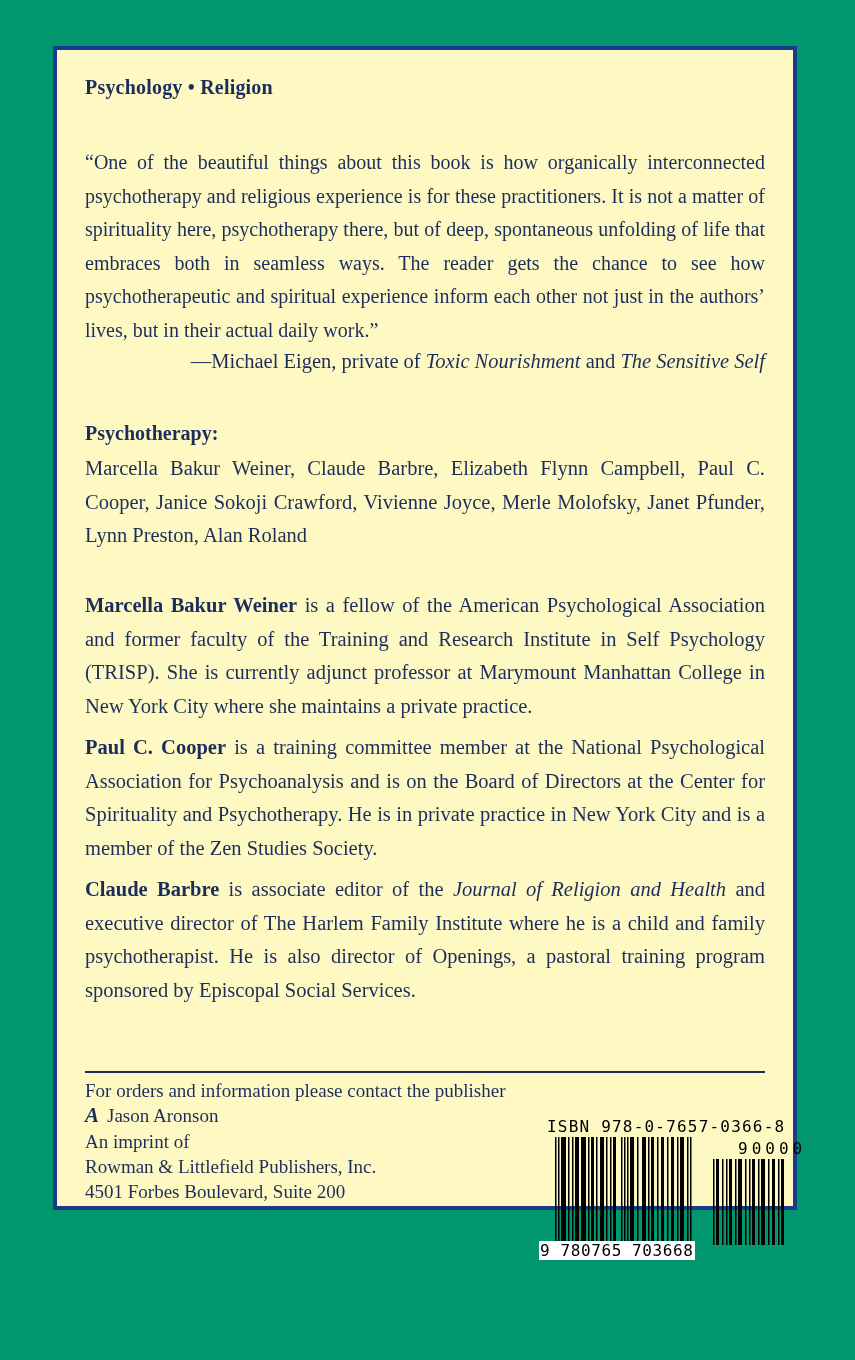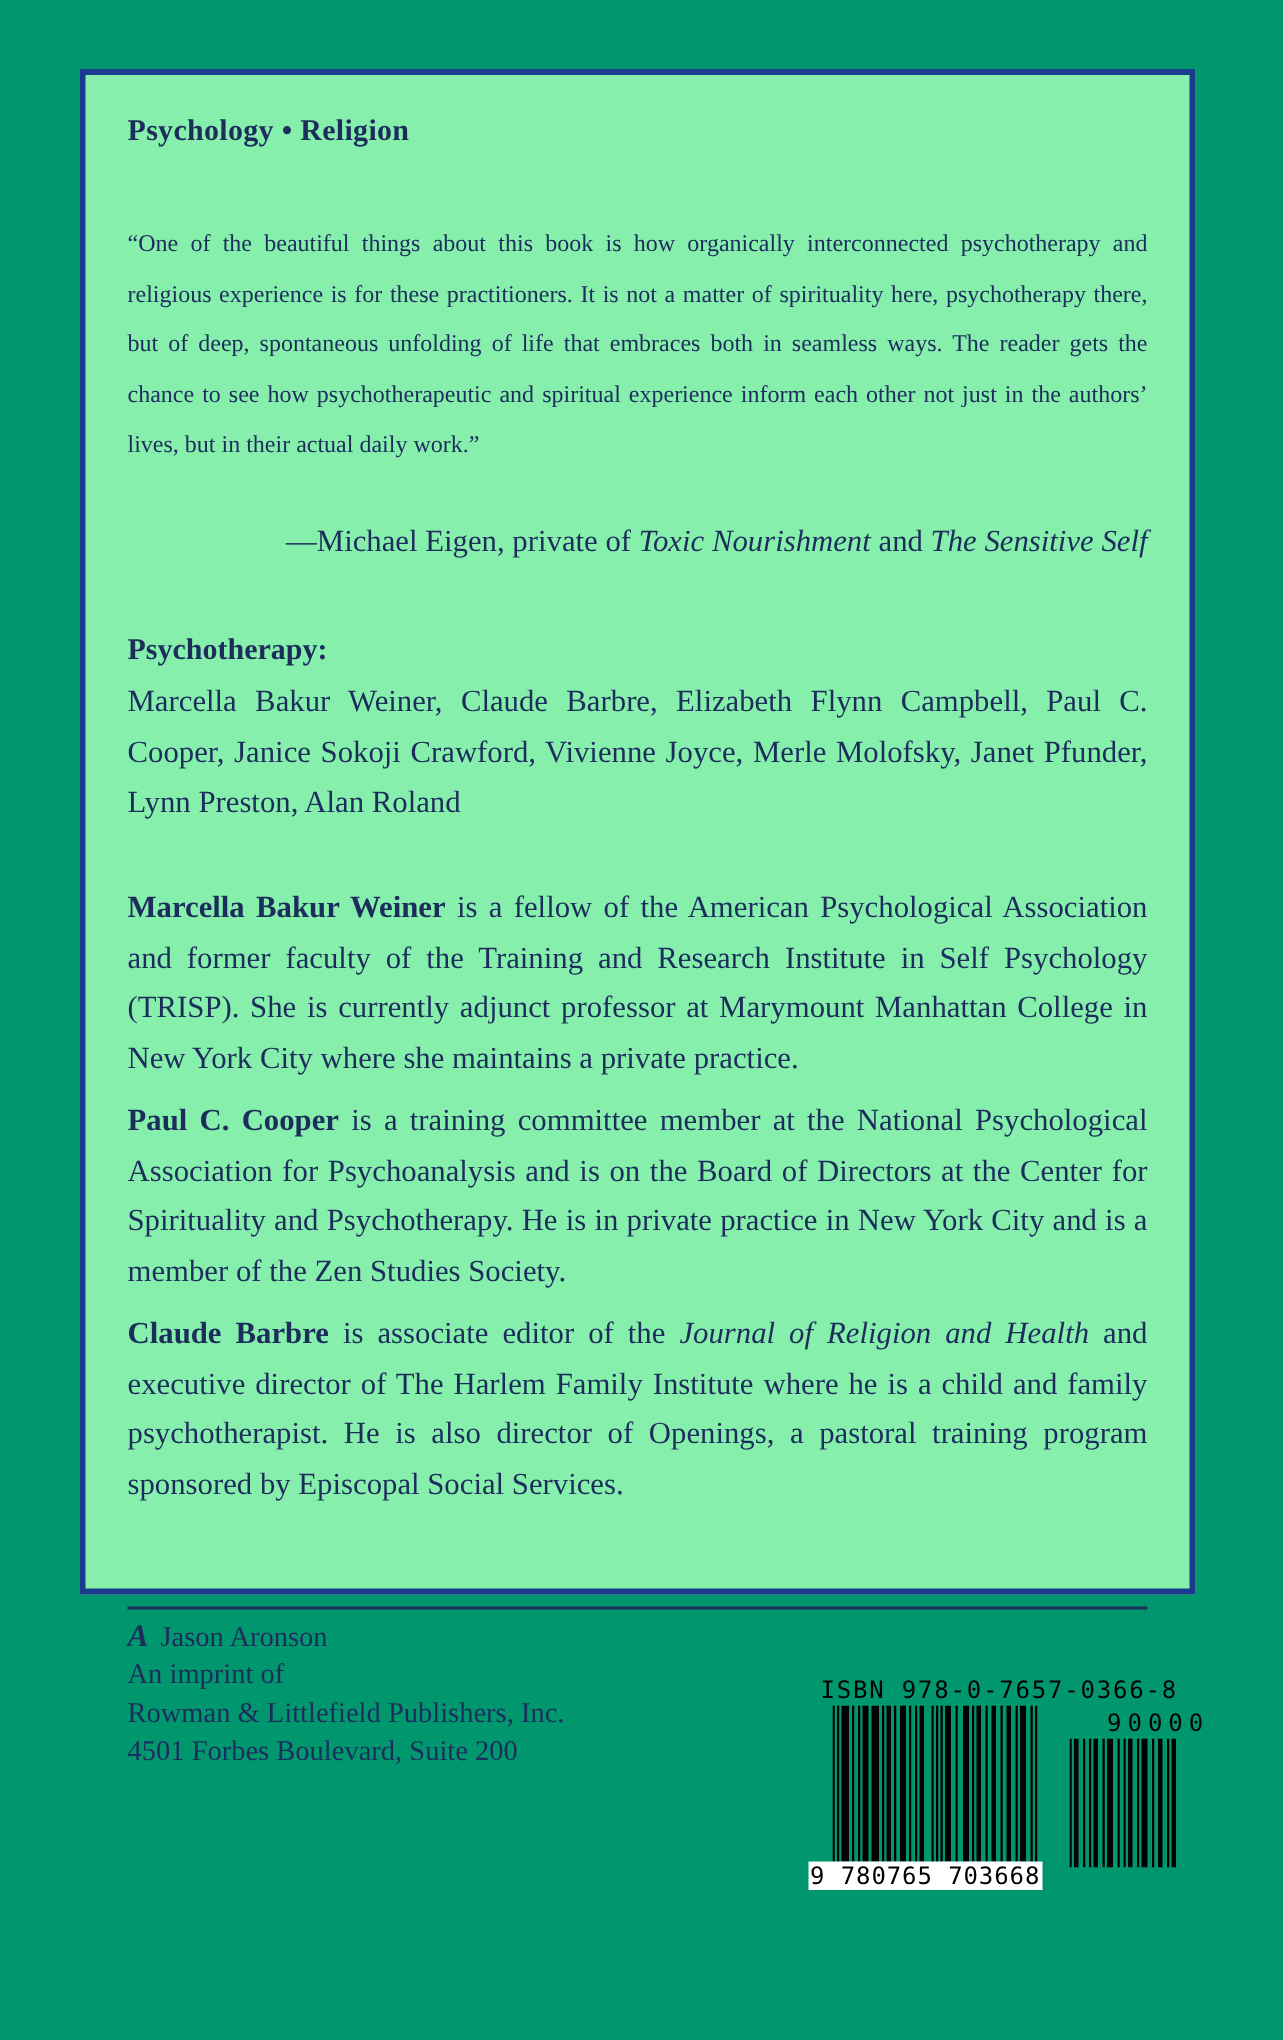--- a/index.html
+++ b/index.html
@@ -7,33 +7,33 @@
     width: 855px; height: 1360px;
     background: #00976f;
     position: relative;
     overflow: hidden;
     font-family: "Liberation Serif", "DejaVu Serif", serif;
     color: #1c2d5c;
   }
   .panel {
     position: absolute;
     left: 53px; top: 46px;
-    width: 744px; height: 1017px;
-    background: #86efac;
+    width: 744px; height: 1164px;
+    background: #fef9c3;
     border: 4px solid #1a3b8e;
     box-sizing: border-box;
   }
   .inner { position: absolute; left: 28px; right: 28px; top: 0; }
   .category {
     position: absolute; top: 26px; left: 0;
     font-weight: bold; font-size: 20px; letter-spacing: 0.2px;
   }
   .quote {
     position: absolute; top: 96px; left: 0; right: 0;
-    font-size: 16px; line-height: 33.5px;
+    font-size: 20px; line-height: 33.5px;
     text-align: justify;
   }
   .attribution {
     position: absolute; top: 296px; right: 0;
     font-size: 20.5px; line-height: 30px; text-align: right;
   }
   .attribution b { font-weight: normal; }
   .attribution i { font-style: italic; }
   .contrib-head {
     position: absolute; top: 372px; left: 0;
@@ -111,20 +111,21 @@
       <b>Paul C. Cooper</b><span> is a training committee member at the National Psychological Association for Psychoanalysis and is on the Board of Directors at the Center for Spirituality and Psychotherapy. He is in private practice in New York City and is a member of the Zen Studies Society.</span>
     </div>
 
     <div class="bio bio3">
       <b>Claude Barbre</b><span> is associate editor of the </span><i>Journal of Religion and Health</i><span> and executive director of The Harlem Family Institute where he is a child and family psychotherapist. He is also director of Openings, a pastoral training program sponsored by Episcopal Social Services.</span>
     </div>
 
     <div class="rule"></div>
 
     <div class="publisher">
+      <div>For orders and information please contact the publisher</div>
       <div>
         <span class="logo-glyph">A</span><span>Jason Aronson</span>
       </div>
       <div>An imprint of</div>
       <div>Rowman &amp; Littlefield Publishers, Inc.</div>
       <div>4501 Forbes Boulevard, Suite 200</div>
     </div>
 
     <div class="barcode-box">
       <div class="isbn-text">ISBN 978-0-7657-0366-8</div>

